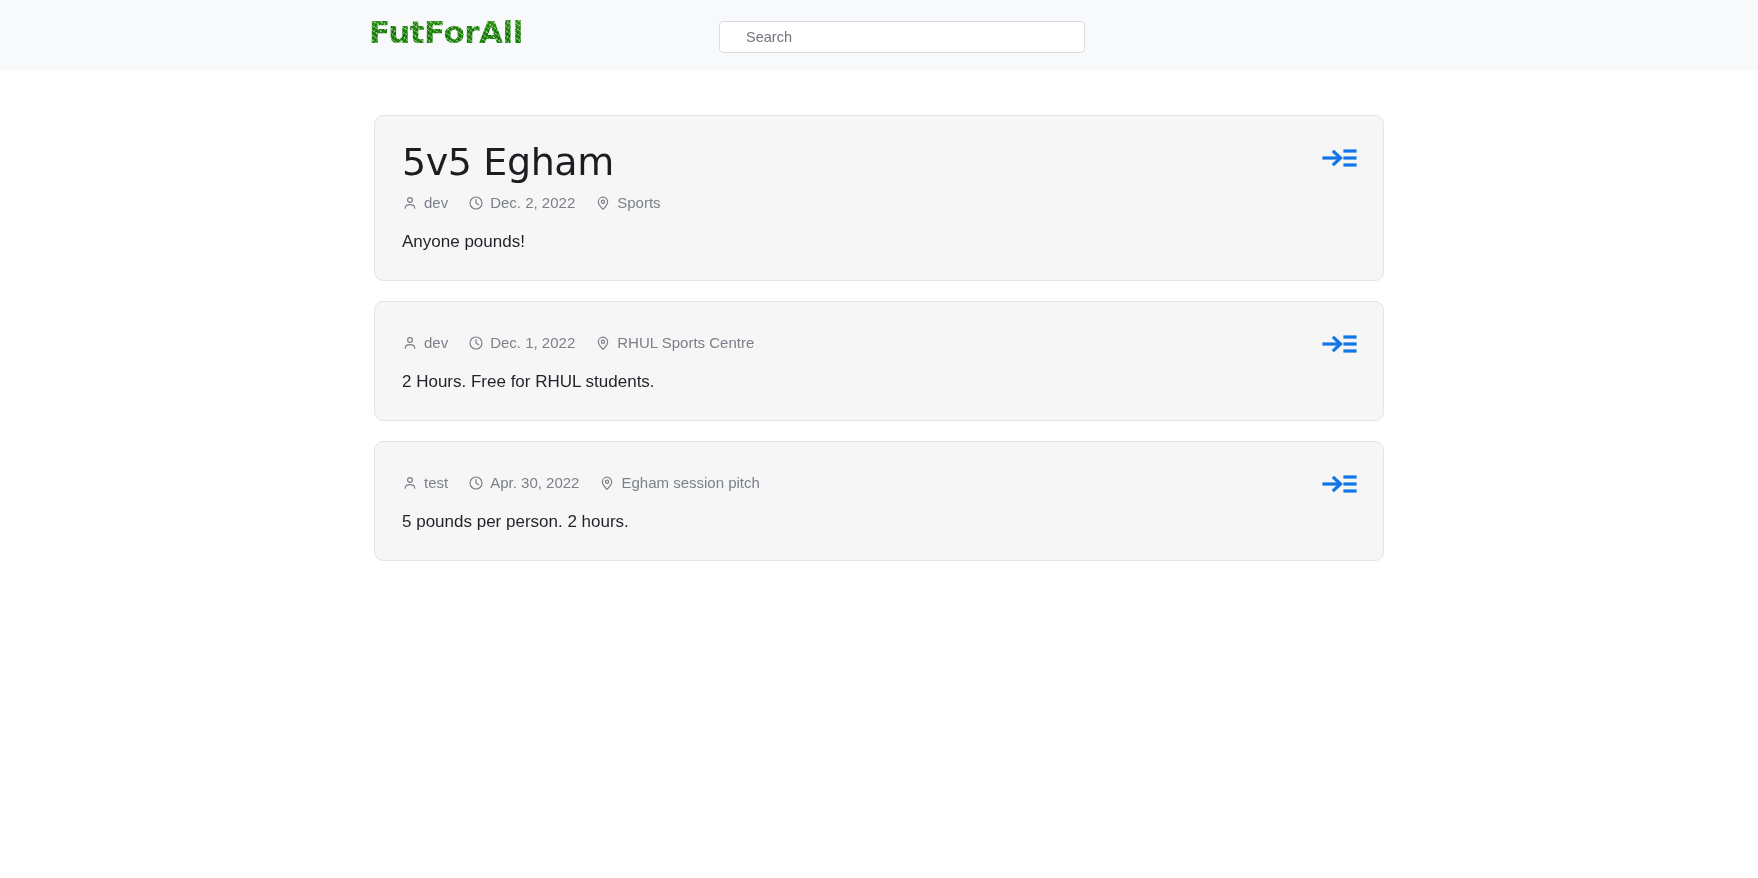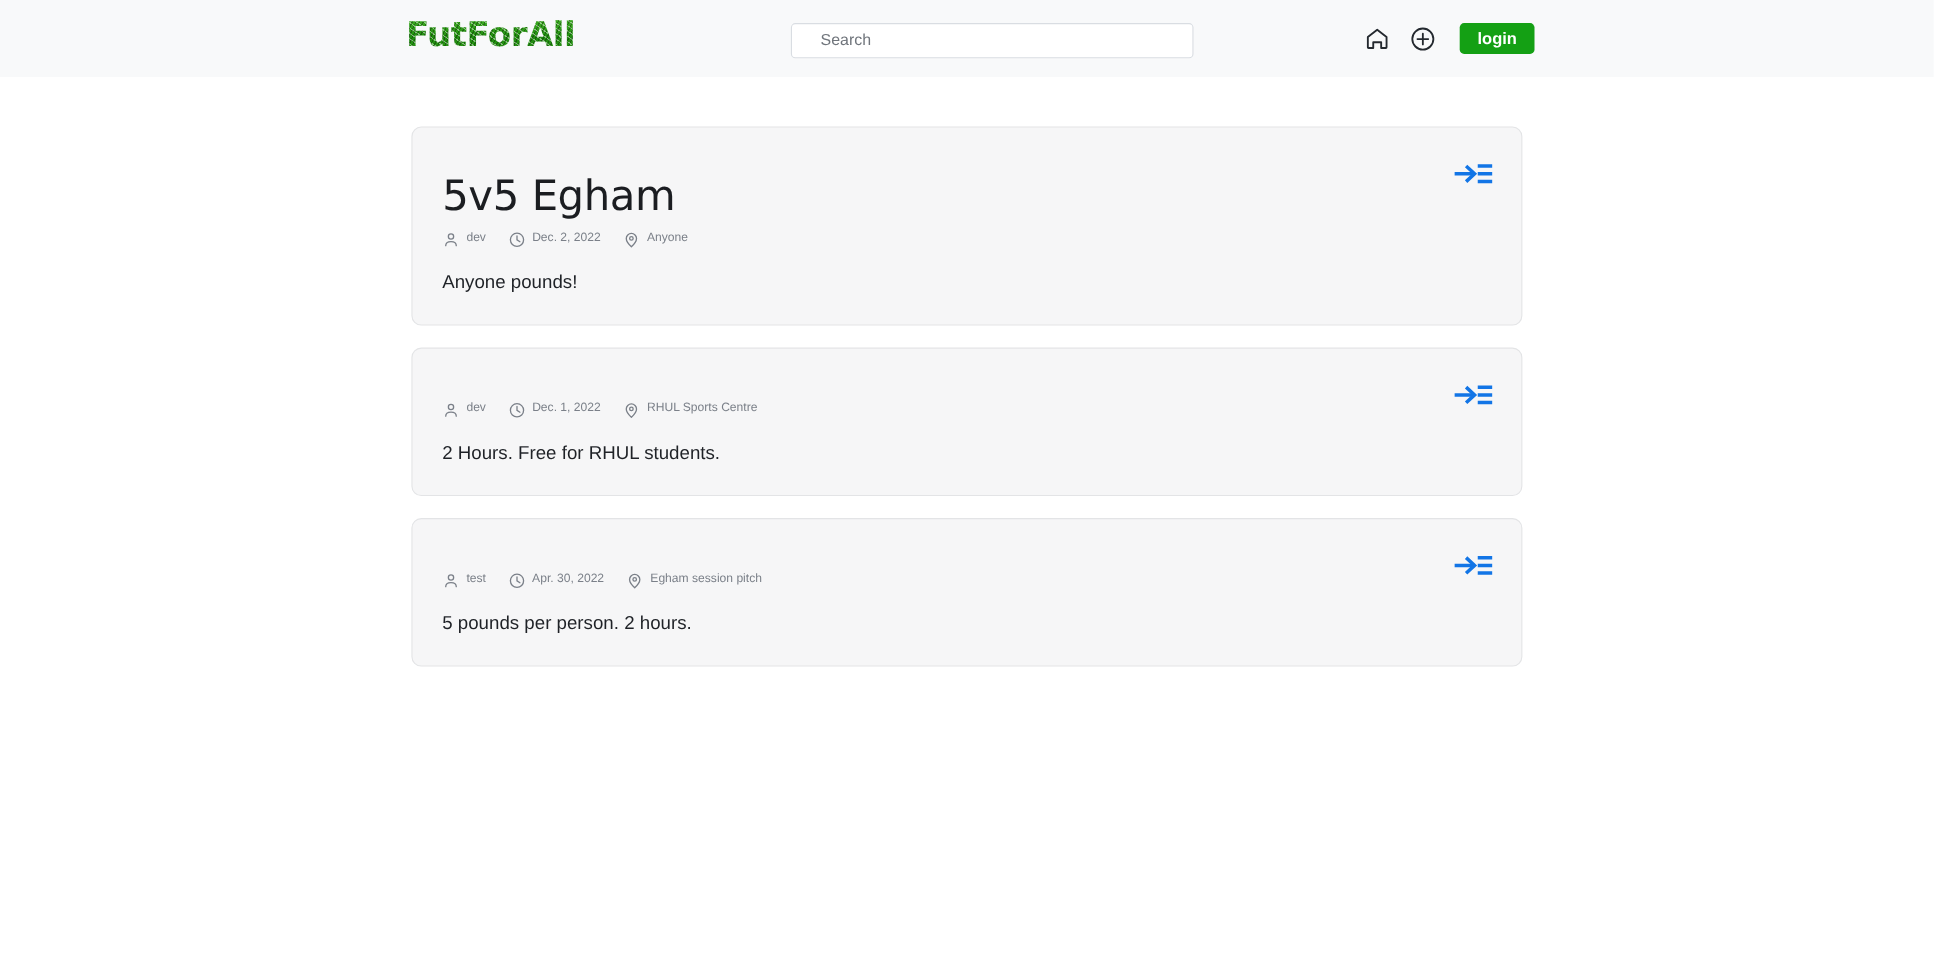--- a/index.html
+++ b/index.html
@@ -107,43 +107,43 @@
     display: flex;
     flex-direction: column;
     align-items: center;
     gap: 20px;
   }
   .card {
     width: 1010px;
     background: #f6f6f7;
     border: 1px solid #e3e4e6;
     border-radius: 9px;
-    padding: 40px 27px 28px 27px;
+    padding: 24px 27px 28px 27px;
     position: relative;
   }
   .card-title {
     font-size: 38px;
     font-weight: normal;
     color: #1b1d21;
     margin: 0 0 4px 0;
     line-height: 1.2;
     letter-spacing: -0.4px;
     font-family: "DejaVu Sans", sans-serif;
   }
   .meta-row {
     display: flex;
     align-items: center;
     gap: 20px;
     margin-top: 8px;
   }
   .meta-item {
     display: flex;
-    align-items: flex-start;
+    align-items: flex-end;
     gap: 6px;
-    font-size: 11px;
+    font-size: 15px;
     color: #7b8089;
   }
   .meta-item svg { display: block; }
   .card-desc {
     margin-top: 21px;
     font-size: 17px;
     color: #1f2227;
   }
   .enter-icon {
     position: absolute;
@@ -160,38 +160,20 @@
 <body>
 
 <div class="navbar">
 
   <a class="brand" href="#">FutForAll</a>
 
   <div class="search-wrap">
     <input class="search-input" type="text" placeholder="Search" style="">
   </div>
 
-  <div class="nav-right">
-
-    <button class="icon-btn" title="home">
-      <svg width="24" height="24" viewBox="0 0 24 24" fill="none" stroke="#24292f" stroke-width="1.7" stroke-linecap="round" stroke-linejoin="round">
-        <path d="M3.5 10.6 12 4l8.5 6.6V20a0.6 0.6 0 0 1-.6.6h-4.3v-5.2h-7.2v5.2H4.1A0.6 0.6 0 0 1 3.5 20z"></path>
-      </svg>
-    </button>
-
-    <button class="icon-btn" title="add">
-      <svg width="25" height="25" viewBox="0 0 24 24" fill="none" stroke="#24292f" stroke-width="1.6" stroke-linecap="round">
-        <circle cx="12" cy="12" r="9.2"></circle>
-        <line x1="12" y1="7.3" x2="12" y2="16.7"></line>
-        <line x1="7.3" y1="12" x2="16.7" y2="12"></line>
-      </svg>
-    </button>
-
-    <button class="login-btn">login</button>
-  </div>
 </div>
 
 <div class="content">
 
   <div class="card">
     <h1 class="card-title">5v5 Egham</h1>
     <div class="meta-row">
       <span class="meta-item">
         <svg width="16" height="16" viewBox="0 0 24 24" fill="none" stroke="#7b8089" stroke-width="1.8" stroke-linecap="round">
           <circle cx="12" cy="7.5" r="3.6"></circle>
@@ -204,21 +186,21 @@
           <circle cx="12" cy="12" r="9"></circle>
           <path d="M12 6.8V12l4 2.6"></path>
         </svg>
         <span>Dec. 2, 2022</span>
       </span>
       <span class="meta-item">
         <svg width="16" height="16" viewBox="0 0 24 24" fill="none" stroke="#7b8089" stroke-width="1.8" stroke-linecap="round" stroke-linejoin="round">
           <path d="M12 21.5s7-6.3 7-11.2A7 7 0 0 0 5 10.3c0 4.9 7 11.2 7 11.2z"></path>
           <circle cx="12" cy="10.1" r="2.4"></circle>
         </svg>
-        <span>Anyone</span>
+        <span>Sports</span>
       </span>
     </div>
     <div class="card-desc">Anyone pounds!</div>
     <button class="enter-icon">
       <svg width="36" height="28" viewBox="0 0 36 28" fill="none" stroke="#1275e6" stroke-width="3.2" stroke-linecap="square">
         <line x1="3" y1="14" x2="18" y2="14"></line>
         <polyline points="13,8 19.5,14 13,20" fill="none"></polyline>
         <line x1="24" y1="7" x2="34" y2="7"></line>
         <line x1="24" y1="14" x2="34" y2="14"></line>
         <line x1="24" y1="21" x2="34" y2="21"></line>

